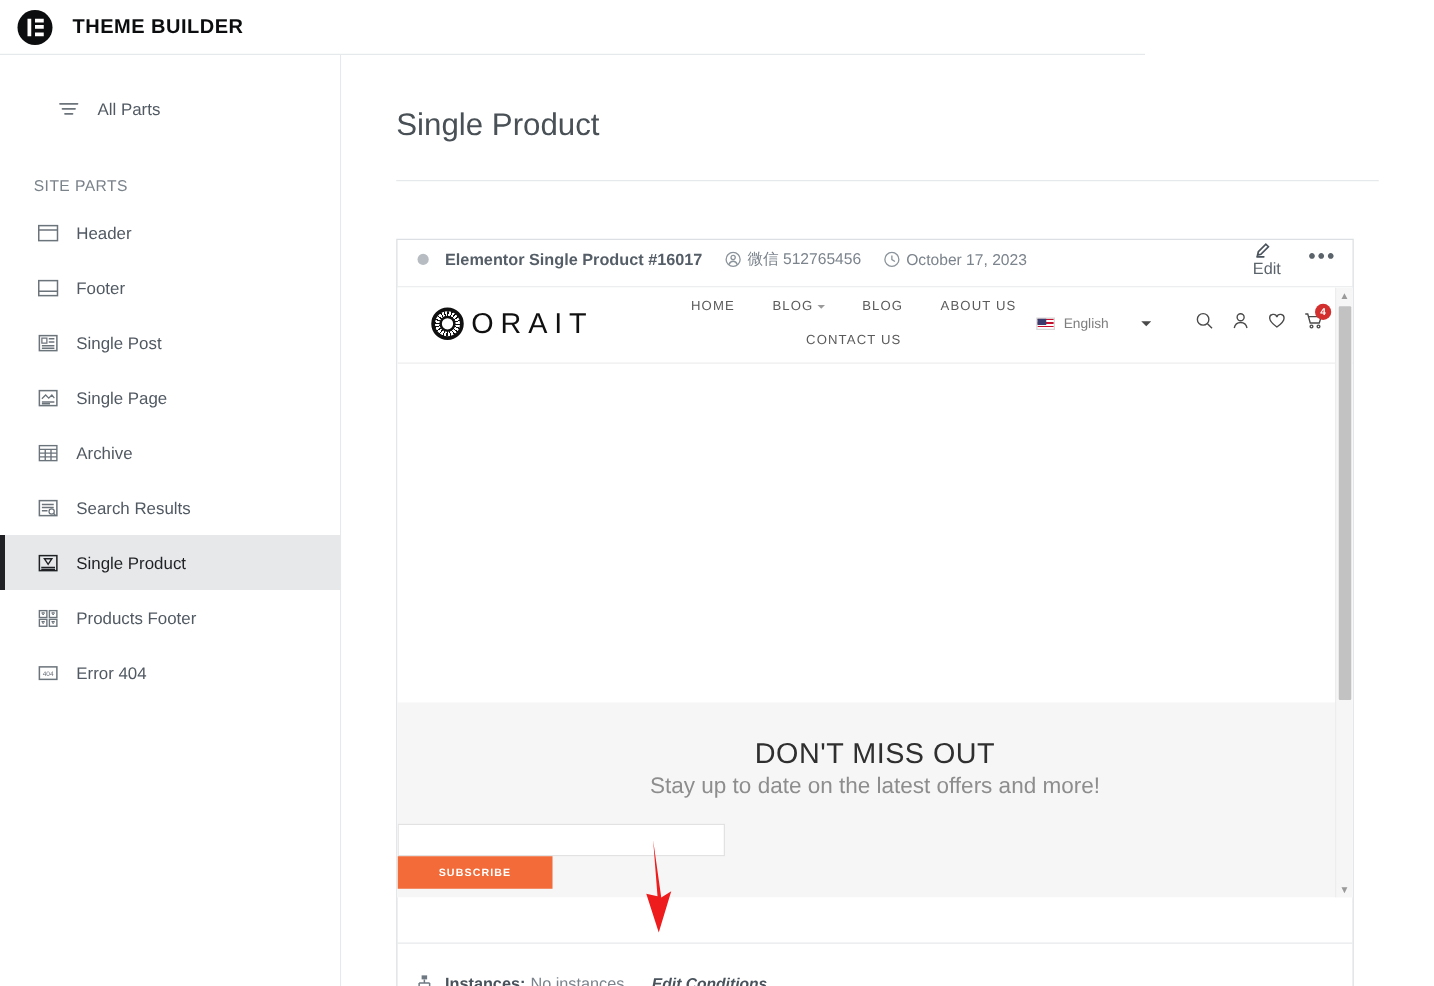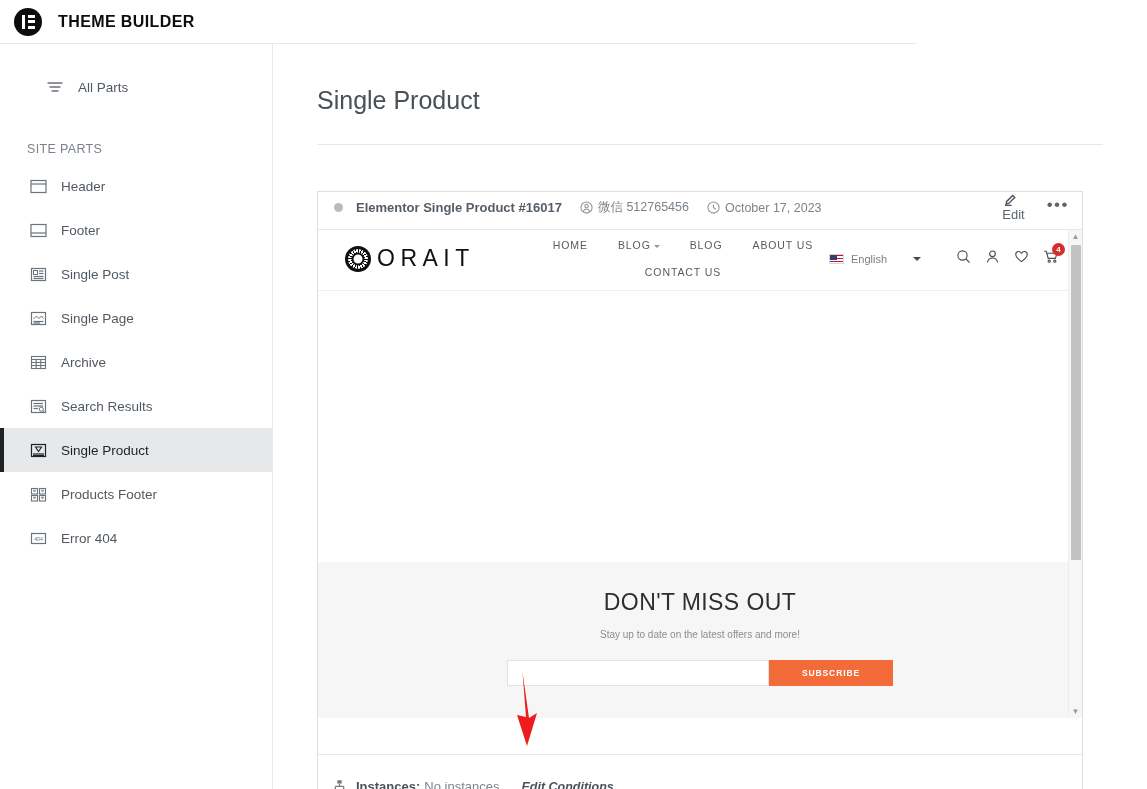--- a/index.html
+++ b/index.html
@@ -224,25 +224,25 @@
   .site-body { height: 271px; background: #ffffff; }
   .cta {
     height: 156px; background: #f6f6f6;
     text-align: center; padding-top: 27px;
   }
   .cta h2 {
     font-size: 23px; color: #2f2f2f;
     letter-spacing: .4px; font-weight: normal;
   }
   .cta p {
-    margin-top: 13px; font-size: 10px; color: #8d8d8d;
+    margin-top: 2px; font-size: 18px; color: #8d8d8d;
   }
   .cta-form {
     margin-top: 20px;
-    display: flex; justify-content: center;
+    display: flex; justify-content: flex-start; flex-direction: column;
   }
   .cta-input {
     width: 262px; height: 26px;
     border: 1px solid #e2e2e2; background: #ffffff;
   }
   .cta-btn {
     width: 124px; height: 26px;
     background: #f26b38; color: #ffffff;
     font-size: 8.5px; font-weight: bold; letter-spacing: .9px;
     display: flex; align-items: center; justify-content: center;

